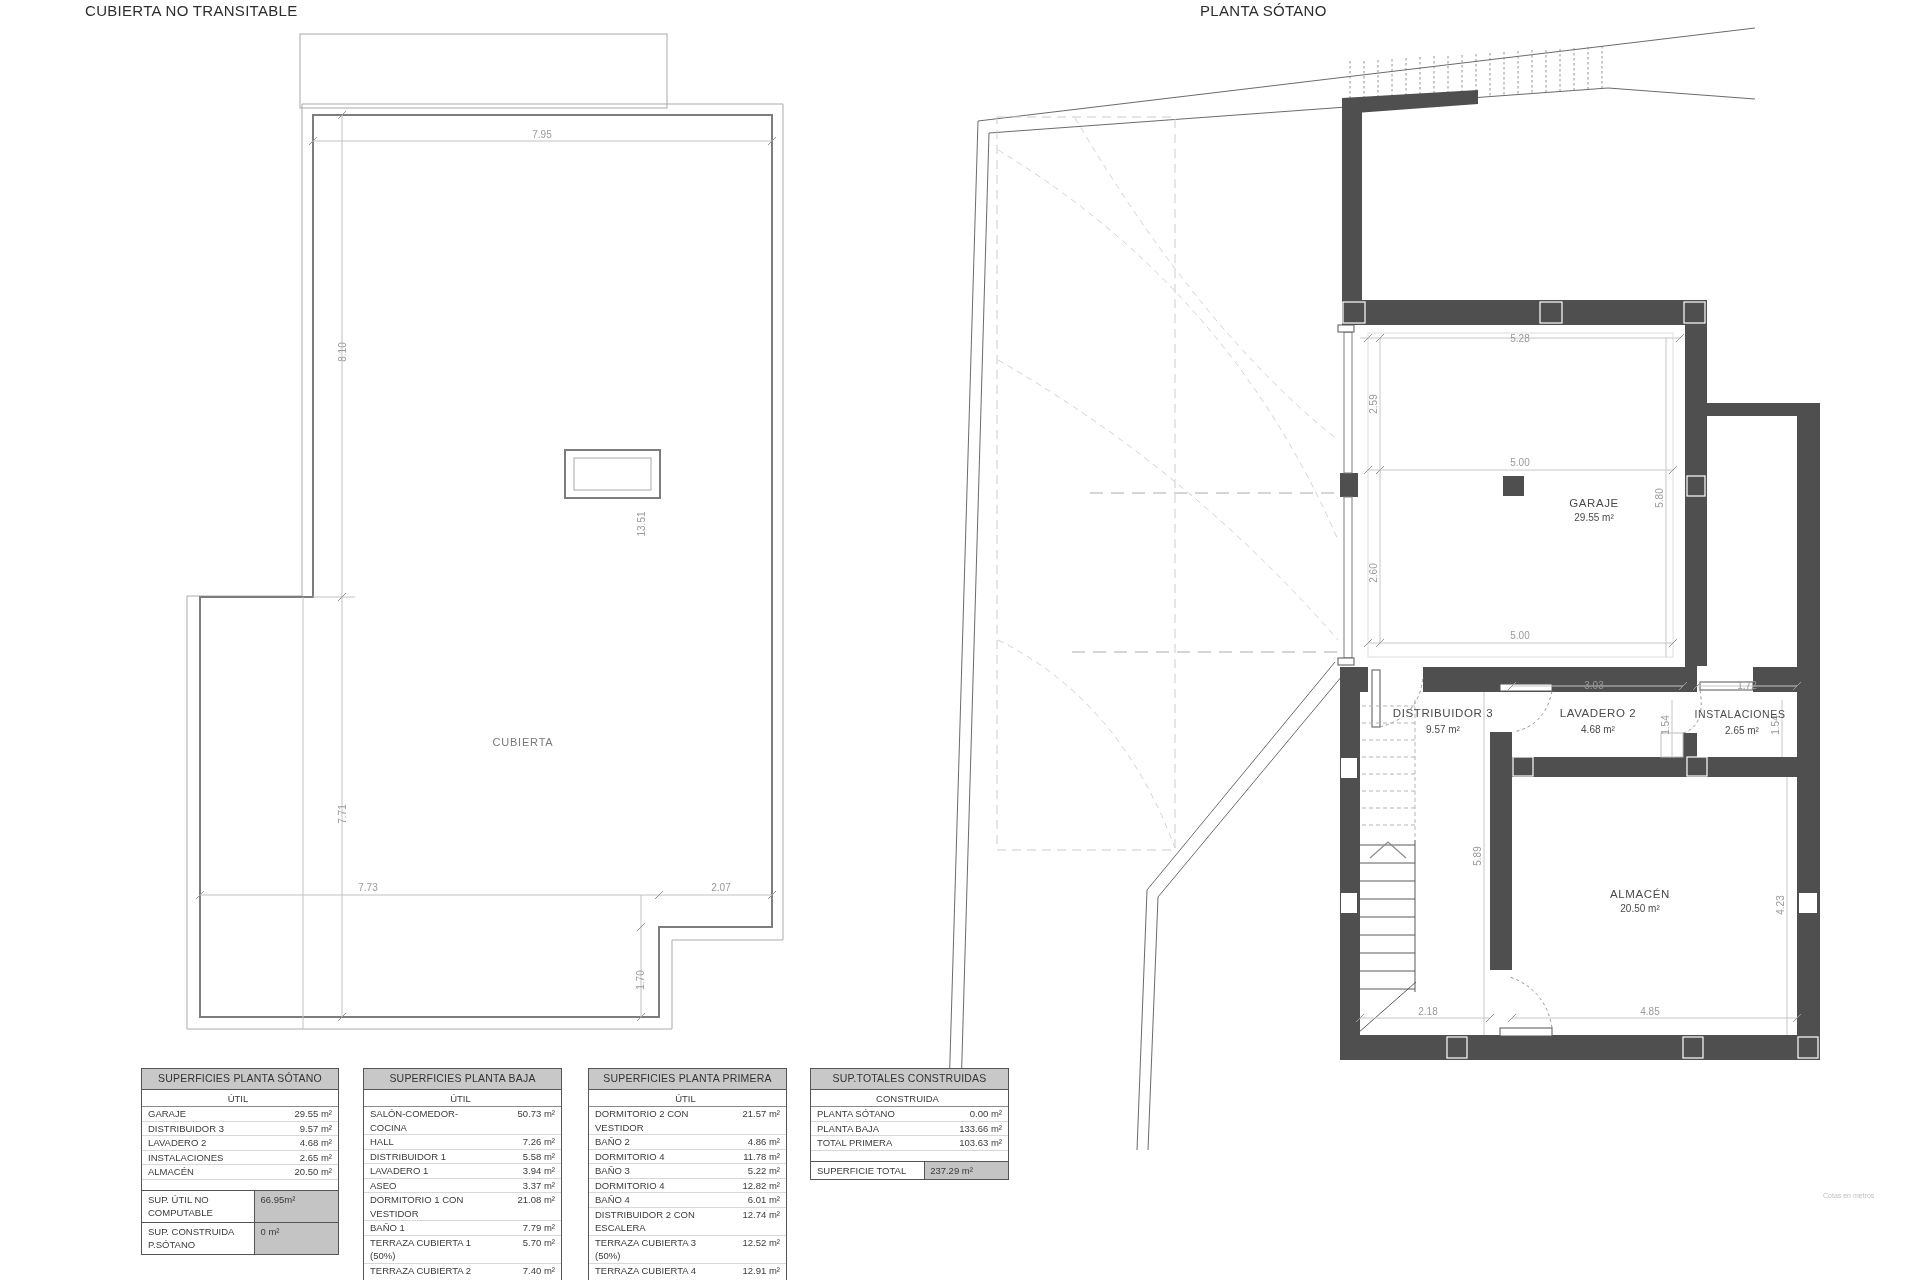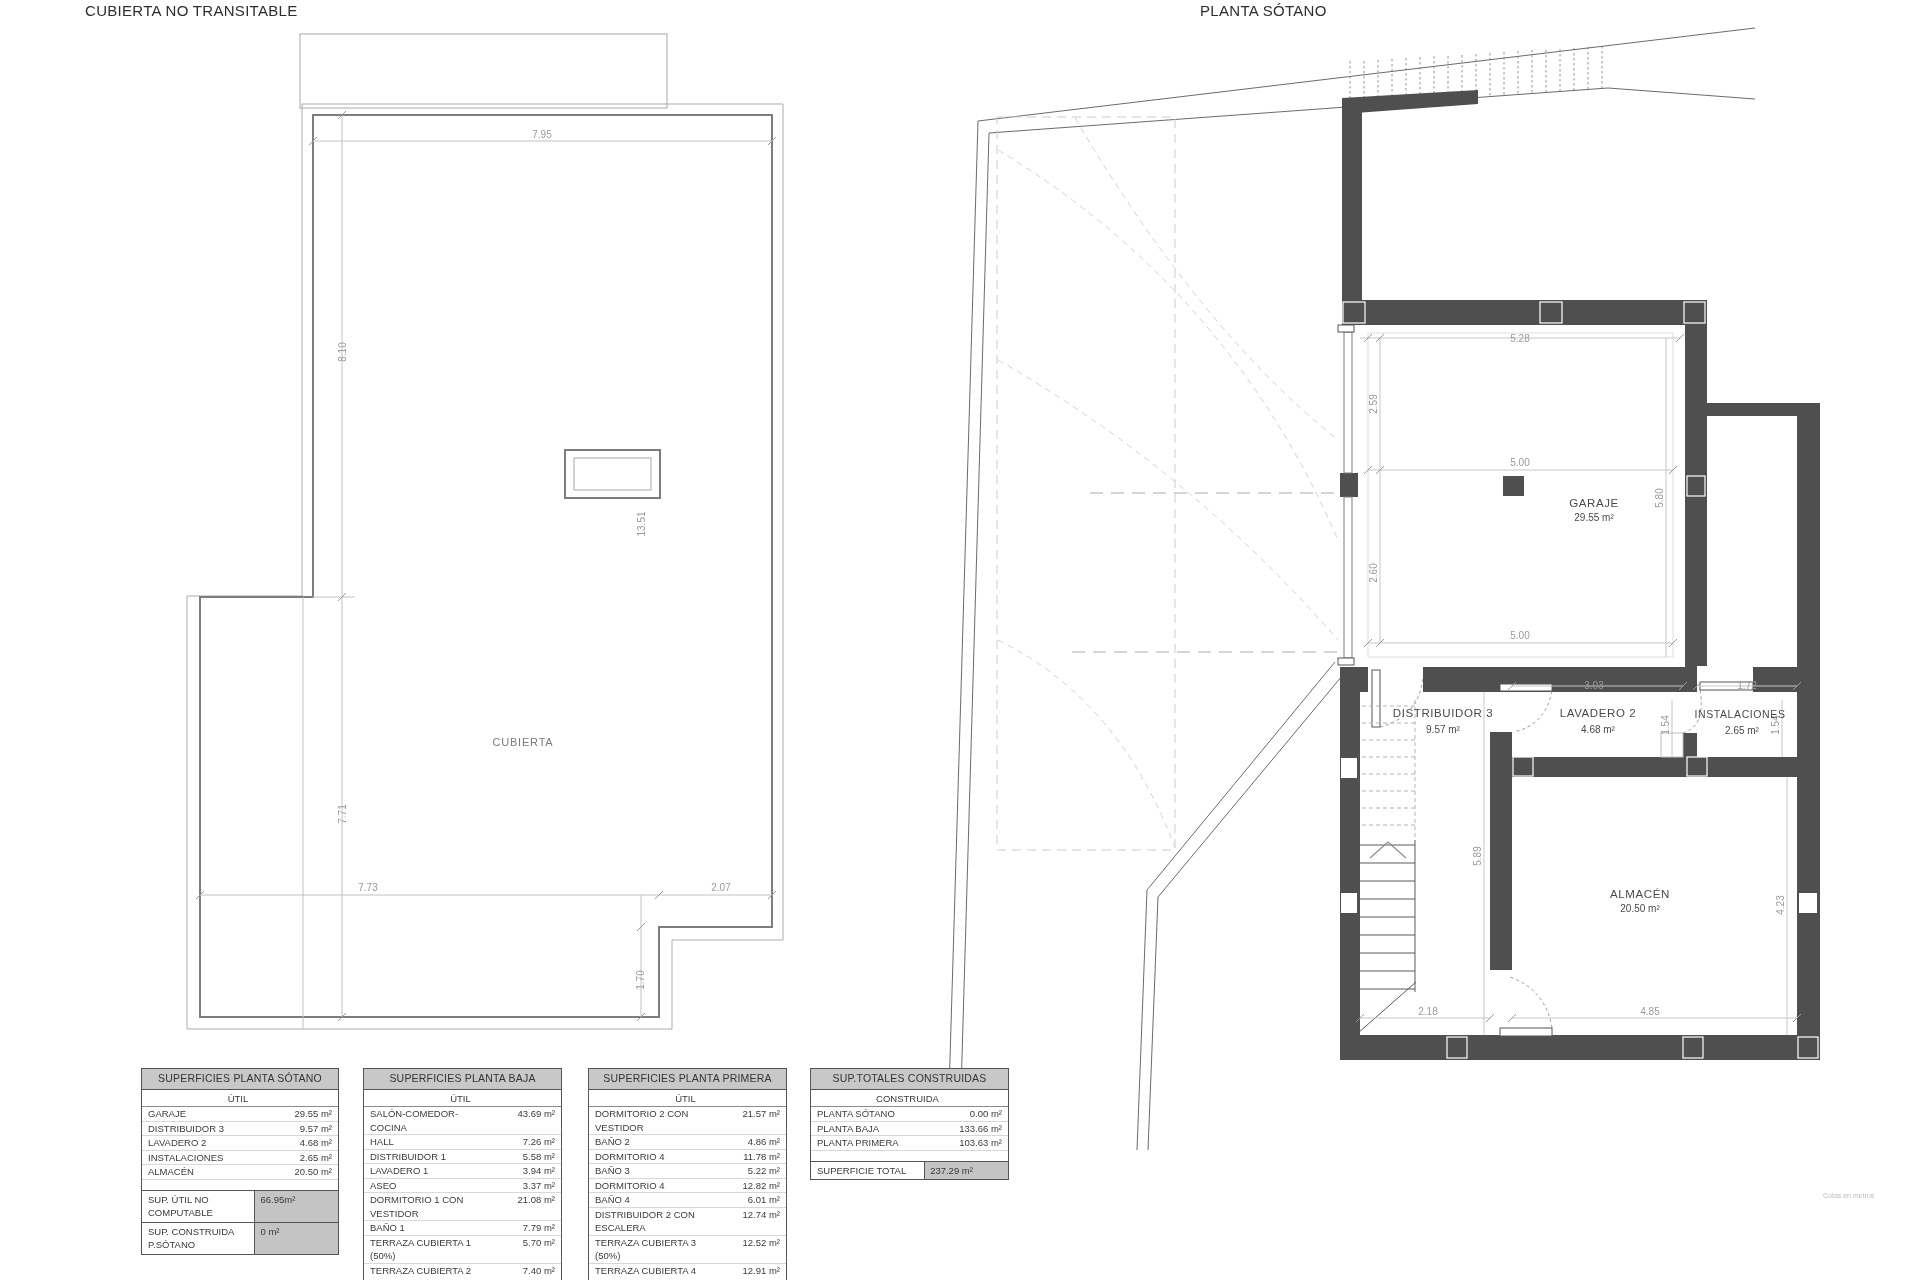--- a/index.html
+++ b/index.html
@@ -253,21 +253,21 @@
         <span class="l">SUP. CONSTRUIDA P.SÓTANO</span>
         <span class="sv">0 m²</span>
       </div>
   </div>
 
   <div class="tbl" style="left:363px;top:1068px;width:197px;">
     <div class="ttl">SUPERFICIES PLANTA BAJA</div>
     <div class="hdr">ÚTIL</div>
     <div class="r">
         <span class="l">SALÓN-COMEDOR-COCINA</span>
-        <span class="v">43.69 m²</span>
+        <span class="v">50.73 m²</span>
       </div>
     <div class="r">
         <span class="l">HALL</span>
         <span class="v">7.26 m²</span>
       </div>
     <div class="r">
         <span class="l">DISTRIBUIDOR 1</span>
         <span class="v">5.58 m²</span>
       </div>
     <div class="r">
@@ -344,21 +344,21 @@
     <div class="hdr">CONSTRUIDA</div>
     <div class="r">
         <span class="l">PLANTA SÓTANO</span>
         <span class="v">0.00 m²</span>
       </div>
     <div class="r">
         <span class="l">PLANTA BAJA</span>
         <span class="v">133.66 m²</span>
       </div>
     <div class="r">
-        <span class="l">PLANTA PRIMERA</span>
+        <span class="l">TOTAL PRIMERA</span>
         <span class="v">103.63 m²</span>
       </div>
     <div class="gap"></div>
     <div class="sr">
         <span class="l">SUPERFICIE TOTAL</span>
         <span class="sv">237.29 m²</span>
       </div>
   </div>
 
 </div>

